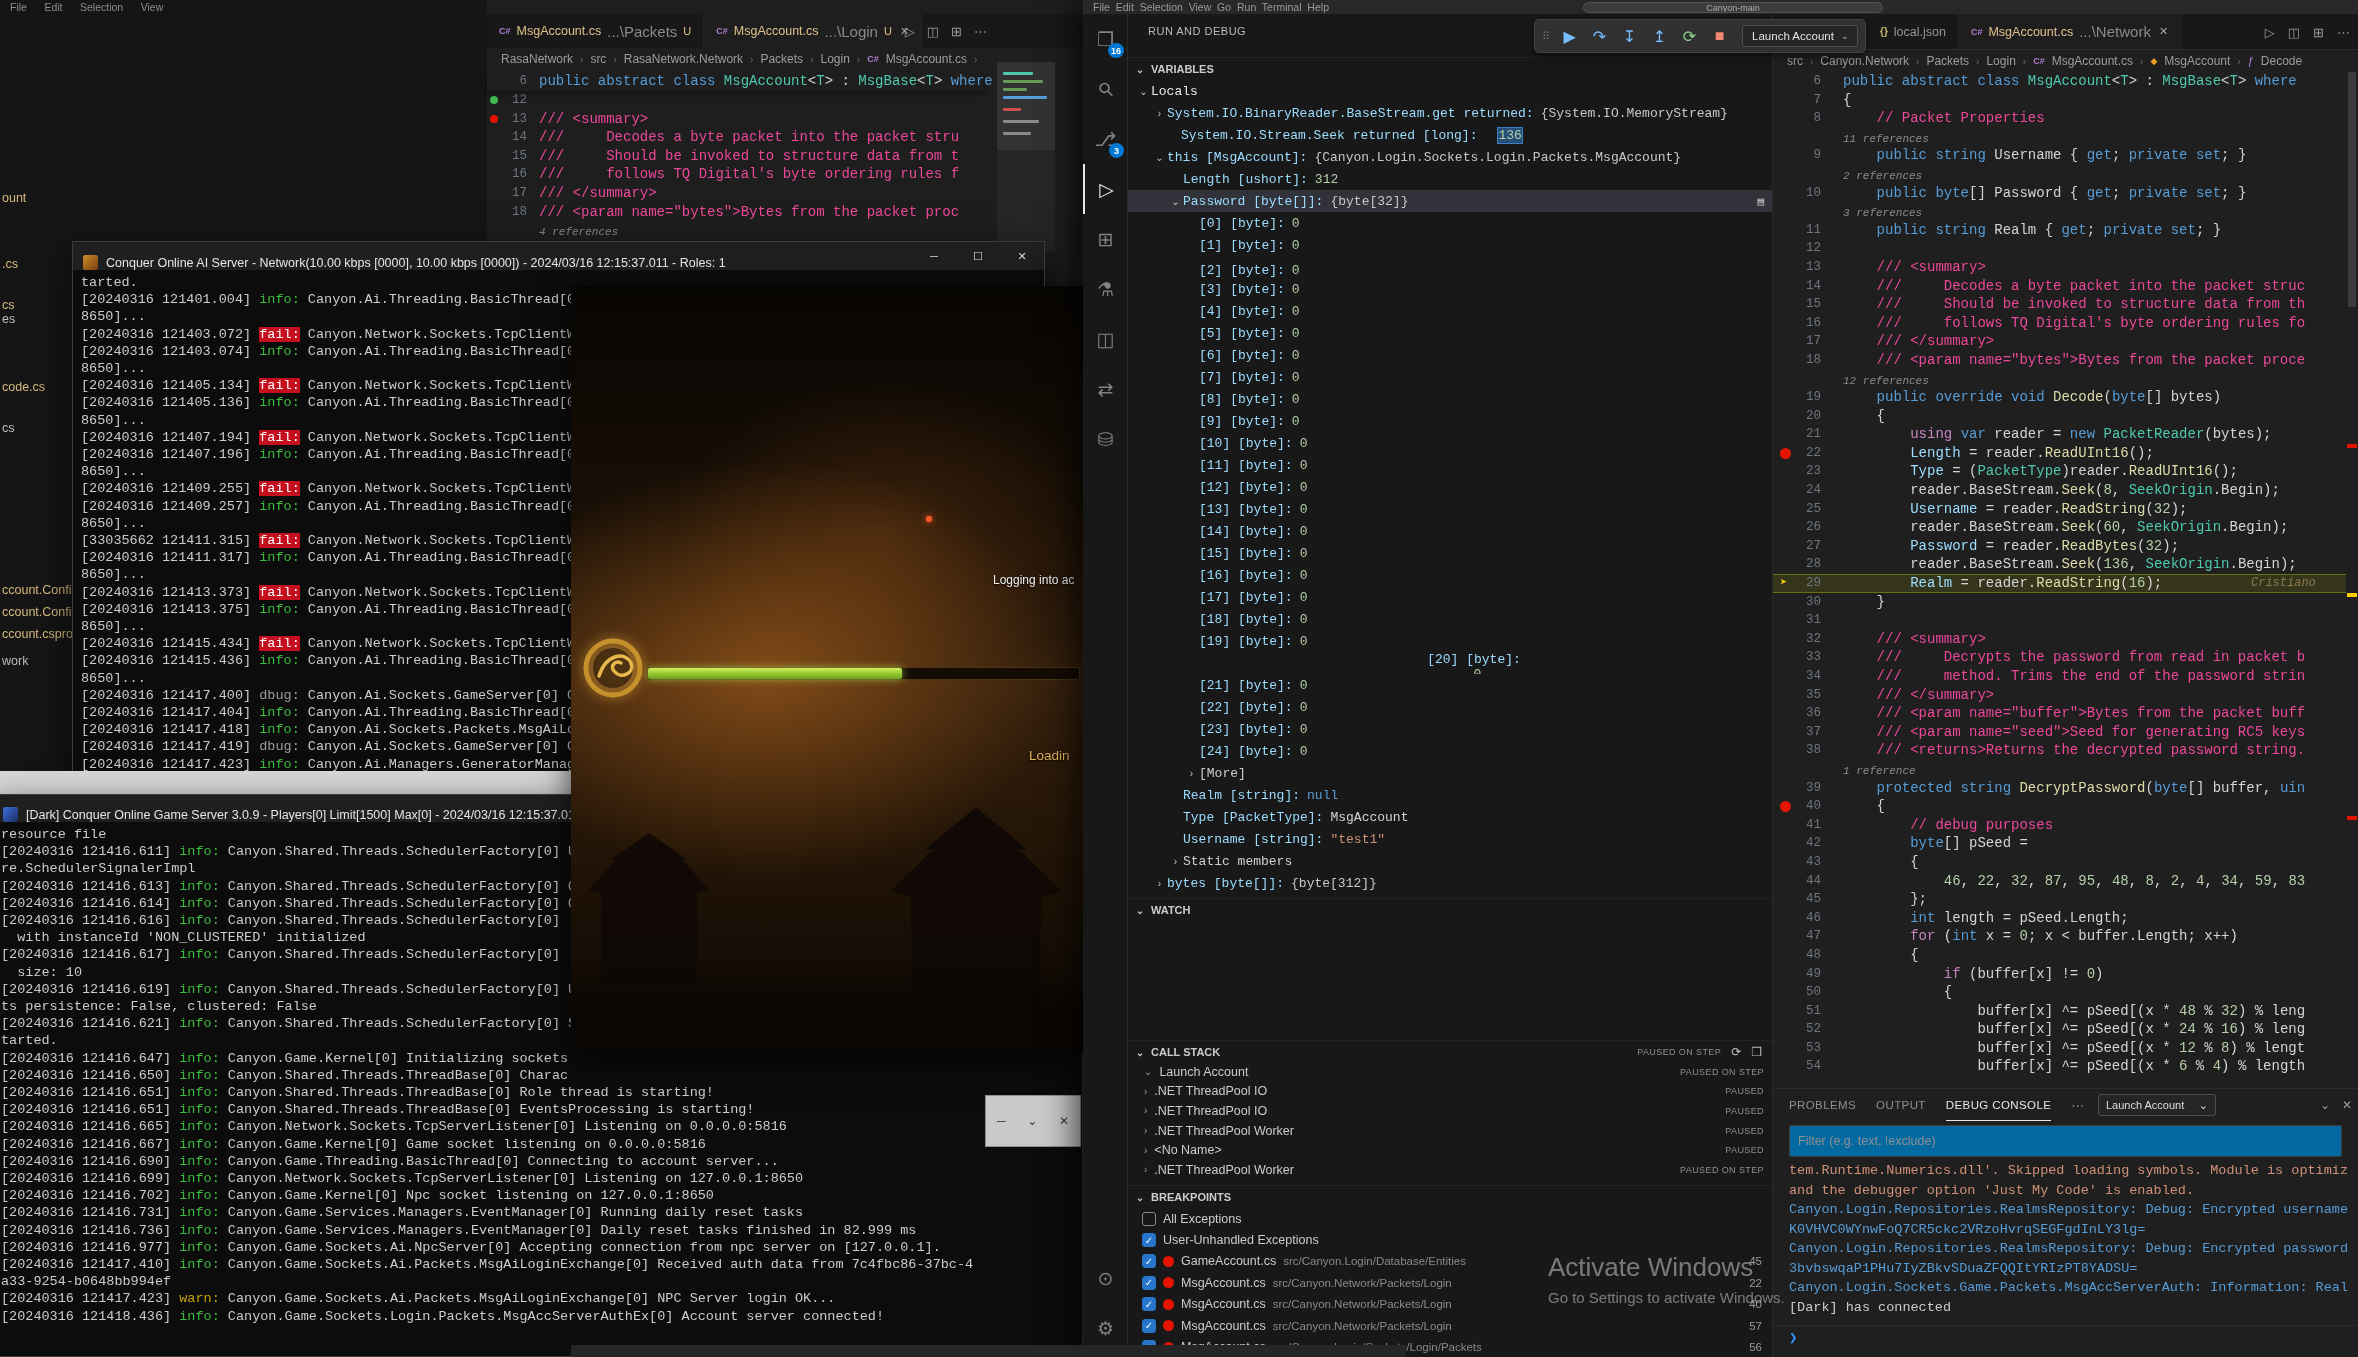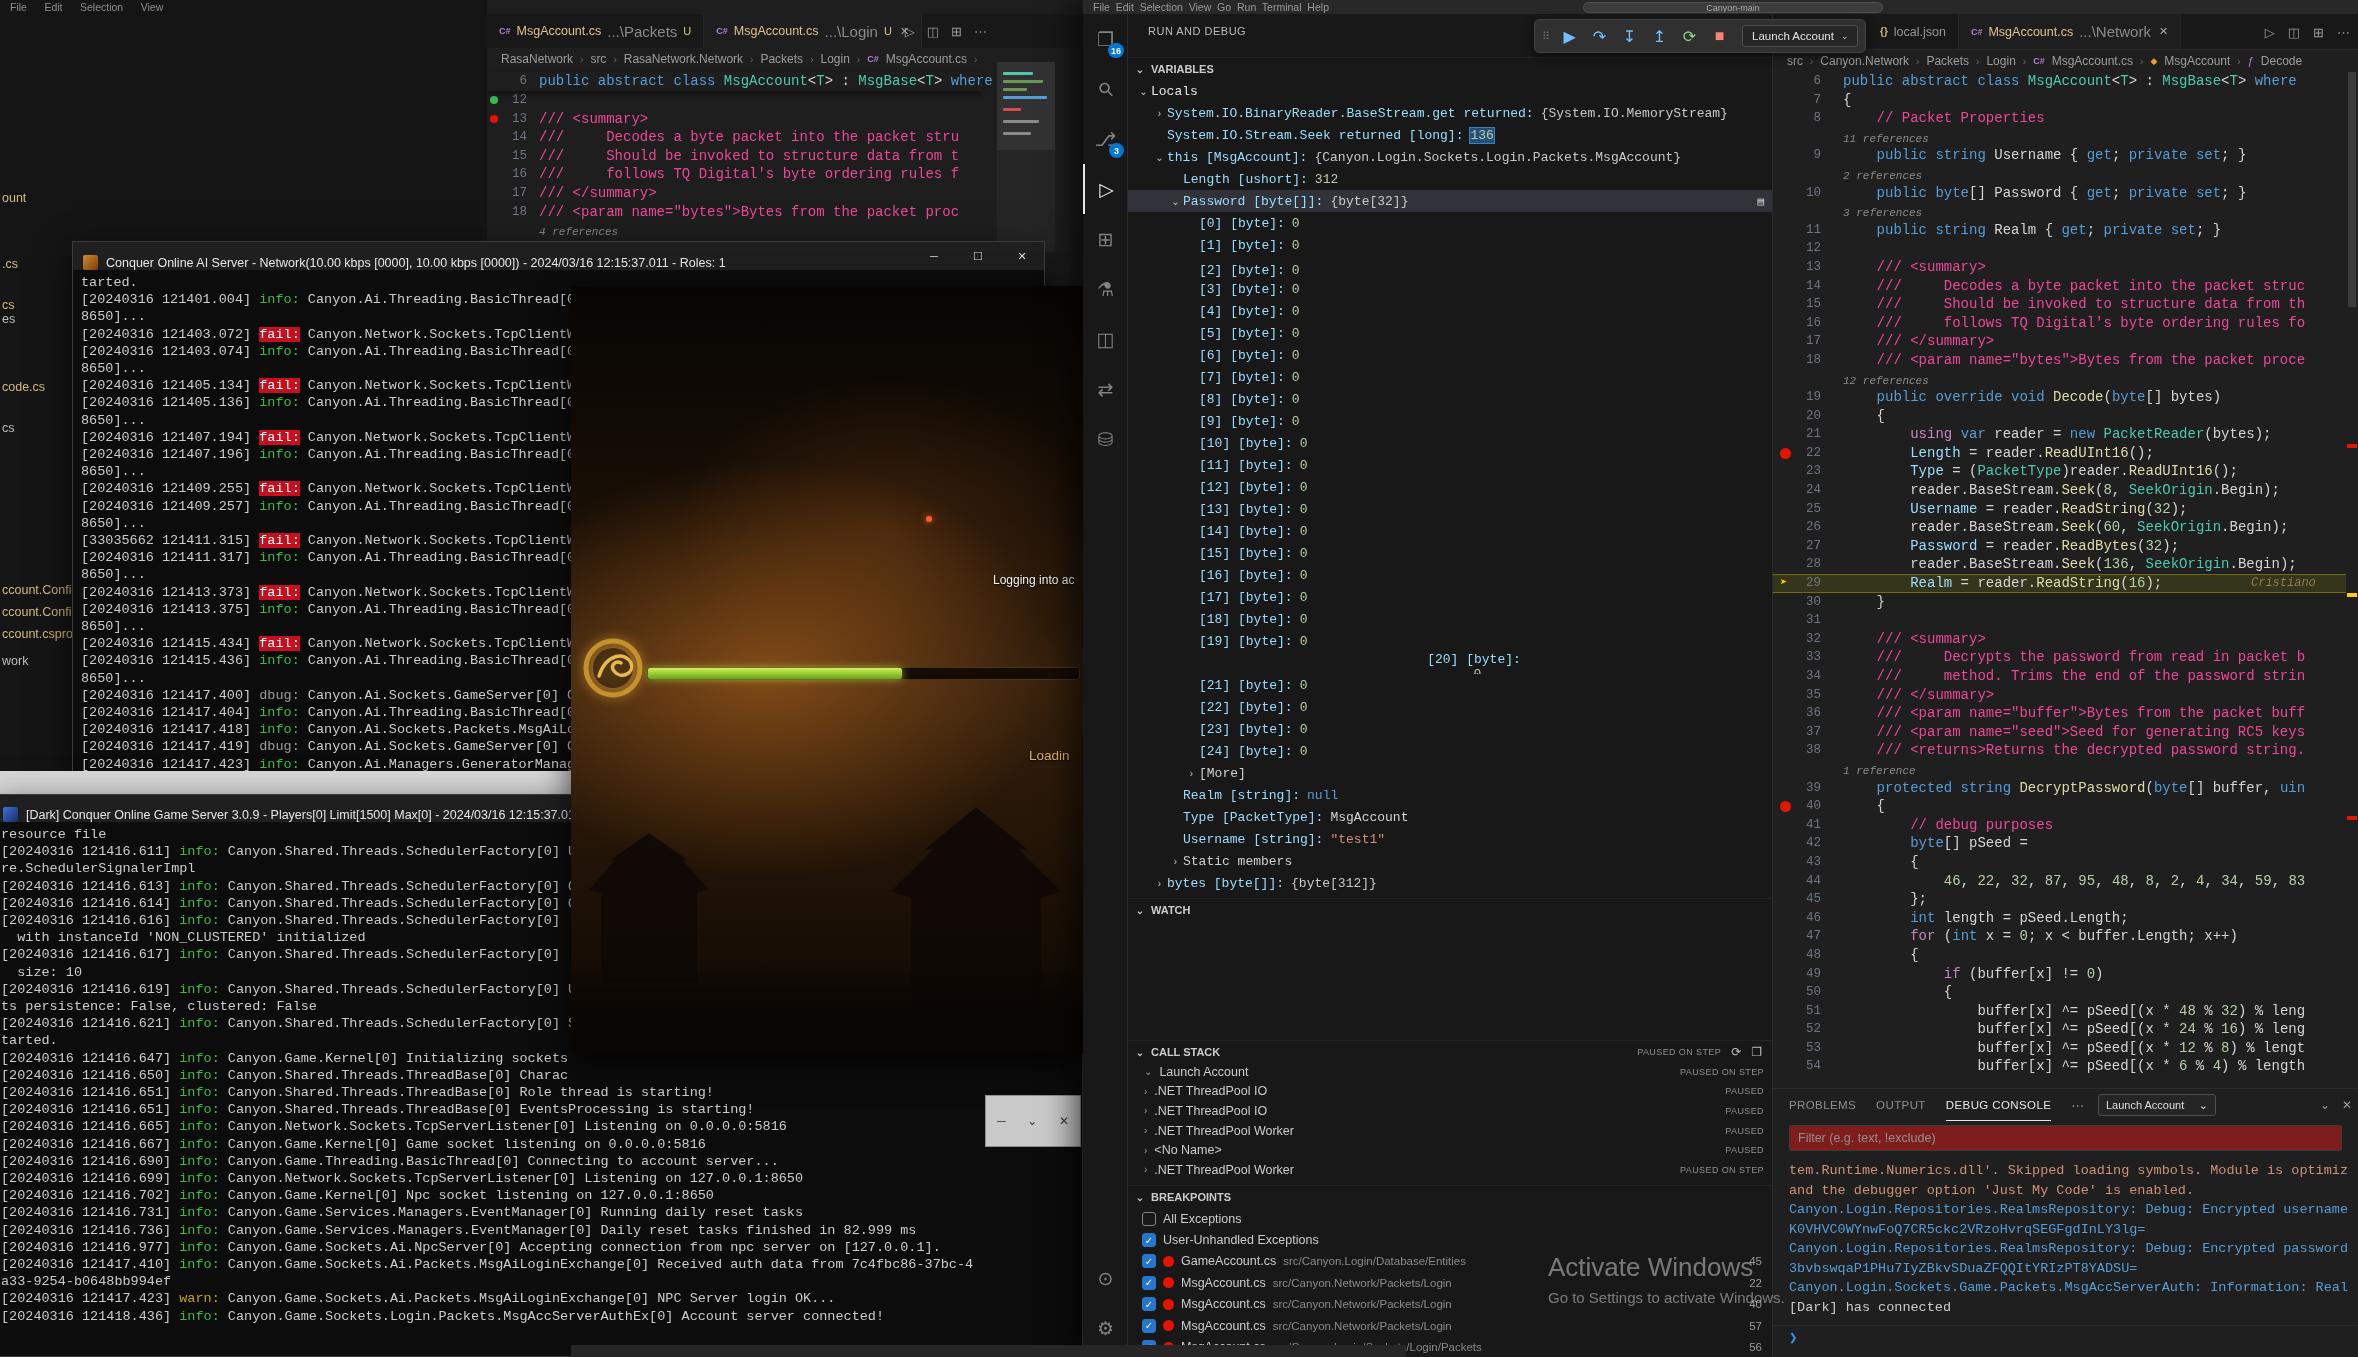--- a/index.html
+++ b/index.html
@@ -152,21 +152,21 @@
 #escroll .thumb{position:absolute;left:2px;right:2px;top:0;height:235px;background:#3b3b3b}
 .mark{position:absolute;left:1px;right:1px;height:4px}
 
 #panel{position:absolute;left:0;right:0;top:1074px;bottom:0;background:#1f1f1f;border-top:1px solid #2b2b2b}
 #ptabs{position:absolute;left:16px;top:0;height:32px;display:flex;align-items:center;gap:20px}
 .ptab{font-size:11.5px;color:#8f8f8f;letter-spacing:.4px;height:32px;display:flex;align-items:center}
 .ptab.active{color:#e7e7e7;box-shadow:inset 0 -1px 0 #e7e7e7}
 #pmore{color:#9a9a9a;font-size:13px}
 #plaunch{position:absolute;left:325px;top:5px;height:22px;width:118px;background:#252526;border:1px solid #4f4f4f;border-radius:3px;color:#dedede;font-size:11px;display:flex;align-items:center;justify-content:space-between;padding:0 7px}
 #pacts{position:absolute;right:6px;top:0;height:32px;display:flex;align-items:center;gap:12px;color:#9d9d9d;font-size:12px}
-#pfilter{position:absolute;left:16px;right:16px;top:36px;height:26px;background:#7f1d1d;border:1px solid #3c3c3c;border-radius:2px;color:#cccccc;font-size:12.5px;padding:0 8px;font-family:"Liberation Sans",sans-serif}
+#pfilter{position:absolute;left:16px;right:16px;top:36px;height:32px;background:#0369a1;border:1px solid #3c3c3c;border-radius:2px;color:#cccccc;font-size:12.5px;padding:0 8px;font-family:"Liberation Sans",sans-serif}
 #pfilter::placeholder{color:#8f8f8f}
 #dconsole{position:absolute;left:16px;right:10px;top:72px;height:160px;overflow:hidden}
 .dcl{font-family:"Liberation Mono","DejaVu Sans Mono",monospace;font-size:13.5px;line-height:19.5px;white-space:pre}
 .dc-warn{color:#ce9178}.dc-info{color:#569cd6}.dc-plain{color:#cccccc}
 #pprompt{position:absolute;left:16px;top:240px;color:#3794ff;font-size:14px;font-family:"Liberation Mono","DejaVu Sans Mono",monospace}
 #pprompt-line{position:absolute;left:0;right:0;top:236px;border-top:1px solid #2b2b2b}
 
 #watermark{position:absolute;left:1548px;top:1252px;z-index:9;color:rgba(255,255,255,.42);pointer-events:none}
 #watermark .w1{font-size:26px}
 #watermark .w2{font-size:15px;margin-top:6px}
@@ -413,21 +413,21 @@
     <div id="sidebar">
       <div id="sb-title">RUN AND DEBUG</div>
 
       <div class="sec-h" style="top:43px">
         <span class="chev">⌄</span>
         <span>VARIABLES</span>
       </div>
       <div id="vars">
           <div class="vrow" style="padding-left: 8px;"><span class="chev">⌄</span><span class="vname-white">Locals</span></div>
           <div class="vrow" style="padding-left: 24px;"><span class="chev">›</span><span class="vname">System.IO.BinaryReader.BaseStream.get returned:</span><span class="vv vv-obj">{System.IO.MemoryStream}</span></div>
-          <div class="vrow" style="padding-left: 24px;"><span class="chev"></span><span class="vname">System.IO.Stream.Seek returned [long]:</span><span class="vv vv-num vv-selbox">136</span></div>
+          <div class="vrow" style="padding-left: 24px; gap: 14px;"><span class="chev"></span><span class="vname">System.IO.Stream.Seek returned [long]:</span><span class="vv vv-num vv-selbox">136</span></div>
           <div class="vrow" style="padding-left: 24px;"><span class="chev">⌄</span><span class="vname">this [MsgAccount]:</span><span class="vv vv-obj">{Canyon.Login.Sockets.Login.Packets.MsgAccount}</span></div>
           <div class="vrow" style="padding-left: 40px;"><span class="chev"></span><span class="vname">Length [ushort]:</span><span class="vv vv-num">312</span></div>
           <div class="vrow sel" style="padding-left: 40px;"><span class="chev">⌄</span><span class="vname">Password [byte[]]:</span><span class="vv vv-obj">{byte[32]}</span><span class="vicon">▤</span></div>
           <div class="vrow" style="padding-left: 56px;"><span class="chev"></span><span class="vname">[0] [byte]:</span><span class="vv vv-num">0</span></div>
           <div class="vrow" style="padding-left: 56px;"><span class="chev"></span><span class="vname">[1] [byte]:</span><span class="vv vv-num">0</span></div>
           <div class="vrow" style="padding-left: 56px; align-items: flex-end;"><span class="chev"></span><span class="vname">[2] [byte]:</span><span class="vv vv-num">0</span></div>
           <div class="vrow" style="padding-left: 56px;"><span class="chev"></span><span class="vname">[3] [byte]:</span><span class="vv vv-num">0</span></div>
           <div class="vrow" style="padding-left: 56px;"><span class="chev"></span><span class="vname">[4] [byte]:</span><span class="vv vv-num">0</span></div>
           <div class="vrow" style="padding-left: 56px;"><span class="chev"></span><span class="vname">[5] [byte]:</span><span class="vv vv-num">0</span></div>
           <div class="vrow" style="padding-left: 56px;"><span class="chev"></span><span class="vname">[6] [byte]:</span><span class="vv vv-num">0</span></div>

